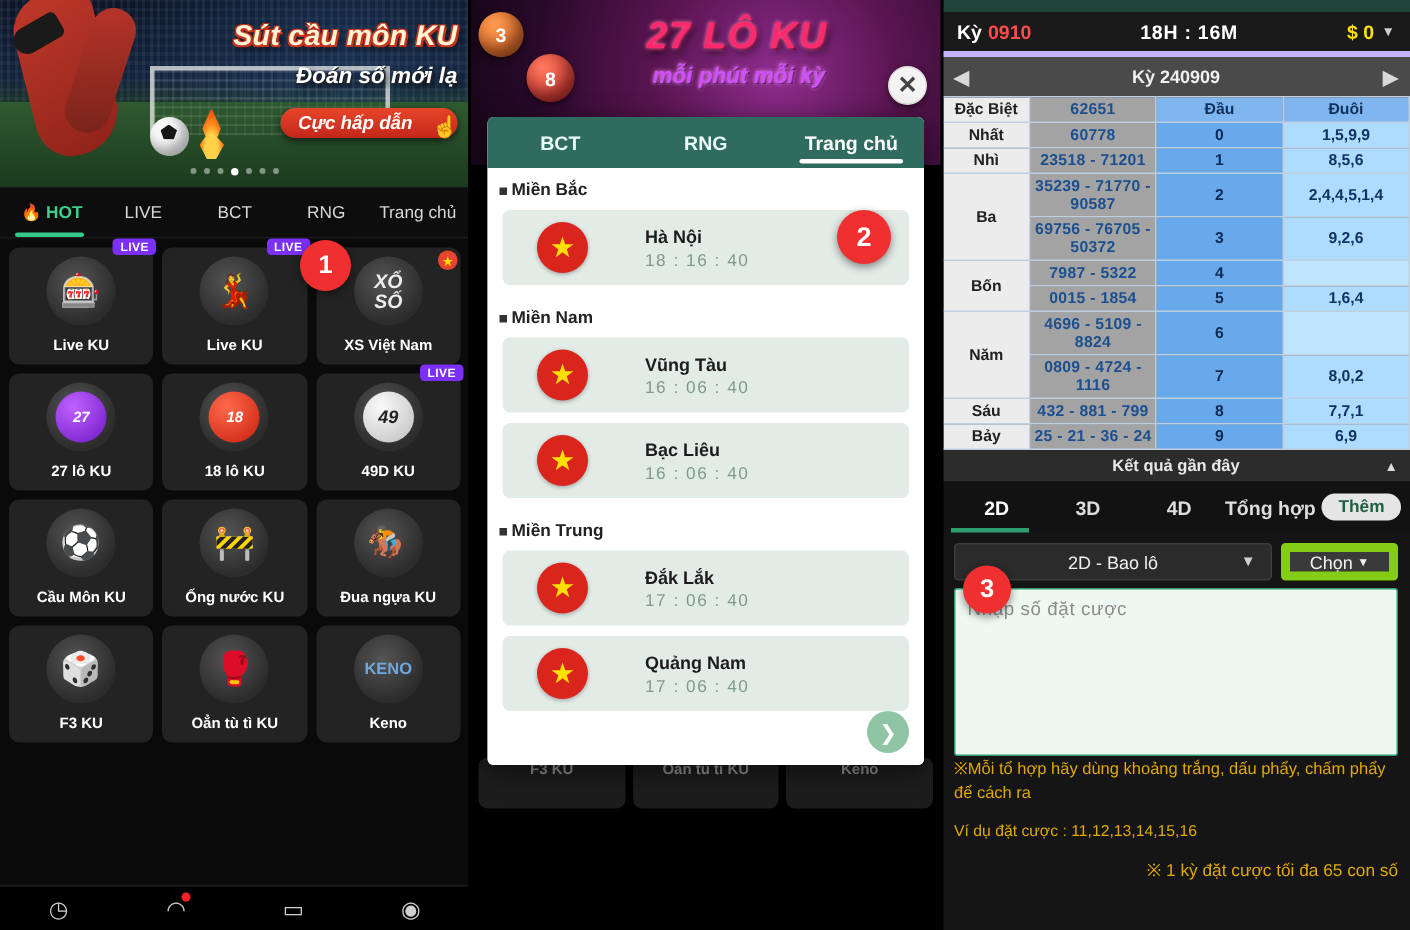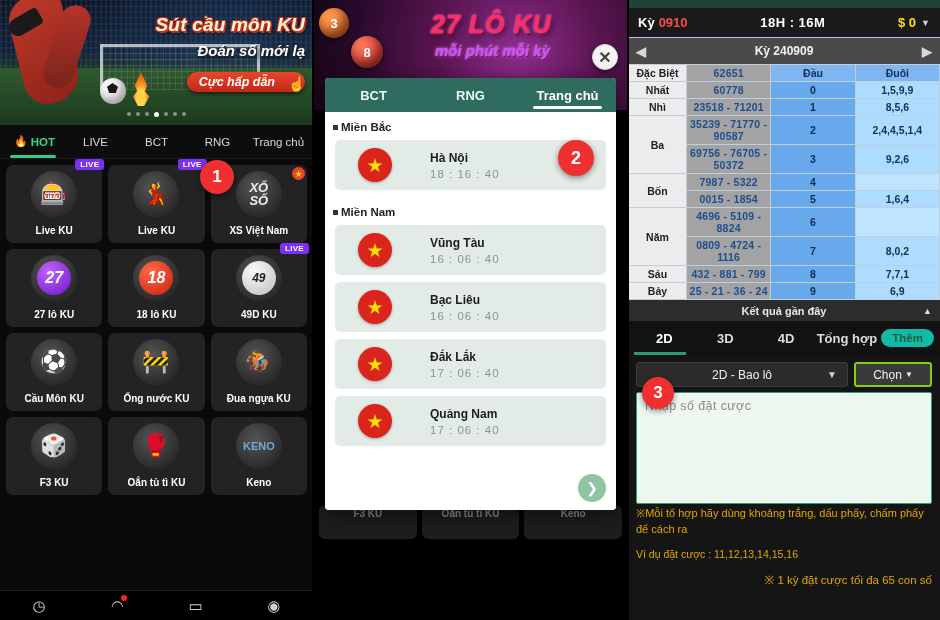--- a/index.html
+++ b/index.html
@@ -116,21 +116,21 @@
   .badge-live {
     position:absolute; right:-2px; top:-6px; background:#7b2ff7; color:#fff;
     font-size:8px; font-weight:bold; padding:1px 5px; border-radius:3px; letter-spacing:.3px;
   }
   .badge-star {
     position:absolute; right:2px; top:2px; width:13px; height:13px; border-radius:50%;
     background:#e8442e; color:#ffd900; font-size:9px; display:flex; align-items:center; justify-content:center;
   }
   .num-ball {
     width:34px; height:34px; border-radius:50%; display:flex; align-items:center; justify-content:center;
-    color:#fff; font-weight:bold; font-size:16px; font-style:italic;
+    color:#fff; font-weight:bold; font-size:10px; font-style:italic;
   }
   .nb-27 { background:radial-gradient(circle at 35% 30%, #c062ff, #6c16c4); }
   .nb-18 { background:radial-gradient(circle at 35% 30%, #ff6a4a, #c81e0d); }
   .nb-49 { background:radial-gradient(circle at 35% 30%, #fafafa, #bdbdbd); color:#222; font-size:12px; }
   .ic-lotto, .ic-live, .ic-xs, .ic-cm, .ic-on, .ic-dn, .ic-f3, .ic-ot, .ic-kn { font-size:22px; line-height:1; }
   .ic-xs { font-size:13px; font-weight:bold; font-style:italic; color:#eee; text-align:center; }
 
   .bottomnav {
     position:absolute; left:0; bottom:0; width:100%; height:30px; background:#000;
     border-top:1px solid #1c1c1c; display:flex; align-items:center;
@@ -209,21 +209,21 @@
     position:absolute; border-radius:50%; background:#f03030; color:#fff;
     display:flex; align-items:center; justify-content:center; font-weight:bold;
     box-shadow:0 2px 6px rgba(0,0,0,.45); z-index:60;
   }
 
   
   .panel3 { position:relative; width:312px; height:620px; background:#151515; overflow:hidden; }
   .p3-topstrip { height:8px; background:#1f4339; }
   .p3-head {
     height:30px; background:#1a1a1a; display:flex; align-items:center; padding:0 10px;
-    color:#fff; font-size:13px; font-weight:bold; border-bottom:1px solid #c4b5fd;
+    color:#fff; font-size:13px; font-weight:bold; border-bottom:4px solid #c4b5fd;
   }
   .p3-head .ky { flex:0 0 auto; }
   .p3-head .ky b { color:#ff4b4b; margin-left:4px; }
   .p3-head .clock { flex:1; text-align:center; letter-spacing:.5px; }
   .p3-head .money { color:#ffe000; display:flex; align-items:center; gap:5px; }
   .p3-head .caret { color:#cfcfcf; font-size:9px; }
 
   .p3-nav {
     height:26px; background:#4a4a4a; display:flex; align-items:center; justify-content:space-between;
     padding:0 8px; color:#f0f0f0; font-size:12px; font-weight:bold;
@@ -248,33 +248,33 @@
   }
   .recent .up { position:absolute; right:8px; font-size:9px; color:#ddd; }
 
   .p3-tabs {
     height:34px; background:#121212; display:flex; align-items:center; position:relative; padding:0 6px;
   }
   .p3-tabs .tb { flex:1; text-align:center; color:#ddd; font-size:13px; font-weight:bold; }
   .p3-tabs .tb.active { color:#fff; }
   .p3-tabs .underline { position:absolute; left:6px; bottom:0; width:52px; height:3px; background:#2f9e6e; }
   .more-btn {
-    background:#14b8a6; color:#1f5f42; font-size:11.5px; font-weight:bold;
+    background:#e5e5e5; color:#1f5f42; font-size:11.5px; font-weight:bold;
     border-radius:11px; padding:3px 11px; margin-left:4px;
   }
 
   .sel-row { display:flex; gap:6px; padding:7px 8px 5px 8px; background:#151515; }
   .sel-main {
     flex:1; height:25px; background:#2b2b2b; border:1px solid #3d3d3d; border-radius:3px;
     display:flex; align-items:center; justify-content:center; position:relative;
     color:#f0f0f0; font-size:12px;
   }
   .sel-main .chev { position:absolute; right:10px; font-size:10px; color:#d0d0d0; }
   .sel-chon {
-    width:78px; height:25px; background:#3a3a3a; border:2px solid #84cc16; border-radius:3px;
+    width:78px; height:25px; background:#3a3a3a; border:6px solid #84cc16; border-radius:3px;
     display:flex; align-items:center; justify-content:center; color:#f0f0f0; font-size:12px; gap:3px;
   }
   .bet-area {
     margin:0 8px; height:112px; background:#eef7f0; border:1px solid #2f9e6e; border-radius:2px;
     padding:6px 8px; color:#8b8b8b; font-size:12.5px; letter-spacing:.4px; position:relative;
   }
   .row2 { display:flex; gap:6px; padding:8px 8px 6px 8px; align-items:center; }
   .btn-hot {
     width:78px; height:26px; background:#343434; border:1px solid #4a4a4a; border-radius:3px;
     color:#fff; font-size:12.5px; display:flex; align-items:center; justify-content:center;
@@ -470,20 +470,21 @@
           </div>
         </div>
         <div class="lrow">
           <div class="flagc">★</div>
           <div class="meta">
             <div class="city">Bạc Liêu</div>
             <div class="time">16 : 06 : 40</div>
           </div>
         </div>
 
+        <div class="region">Miền Trung</div>
         <div class="lrow">
           <div class="flagc">★</div>
           <div class="meta">
             <div class="city">Đắk Lắk</div>
             <div class="time">17 : 06 : 40</div>
           </div>
         </div>
         <div class="lrow">
           <div class="flagc">★</div>
           <div class="meta">

